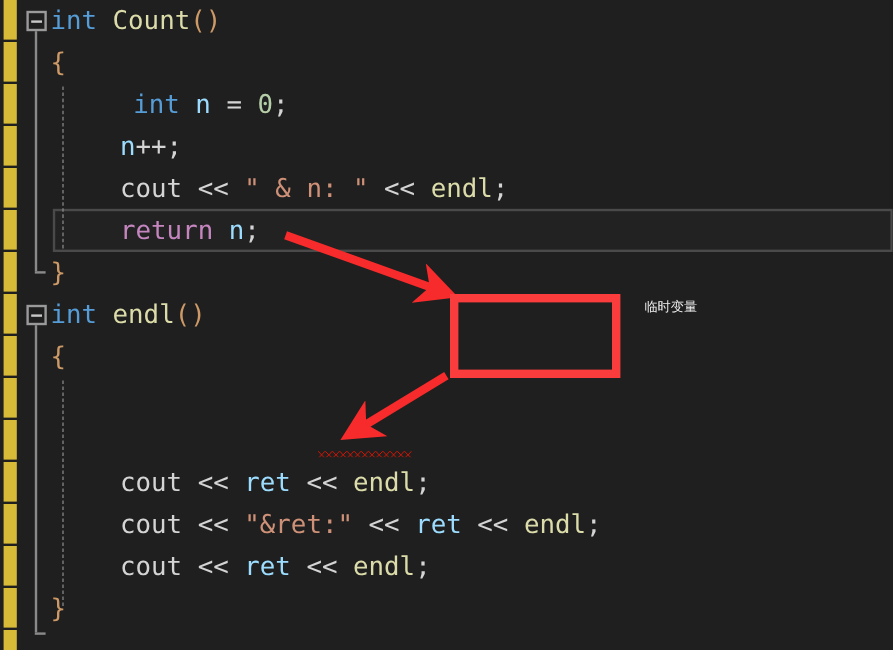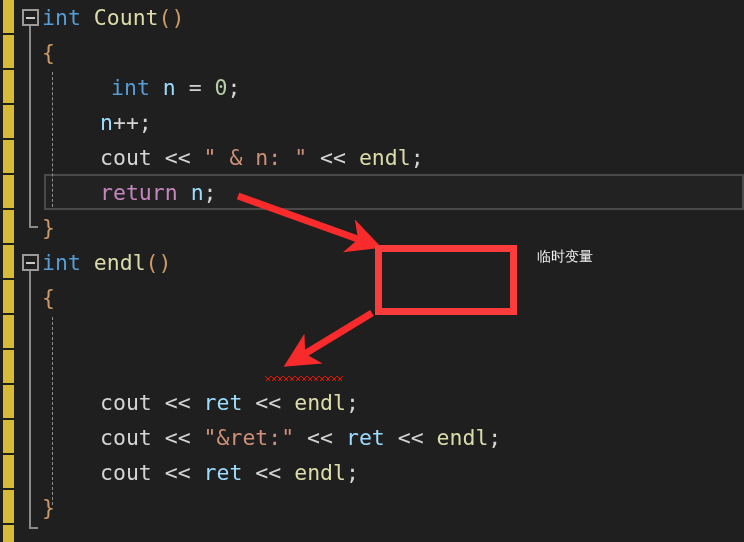--- a/index.html
+++ b/index.html
@@ -143,21 +143,21 @@
   .anno-box {
     position: absolute;
     box-sizing: border-box;
     border: 7px solid #fa3c3c;
     background: transparent;
   }
   .anno-text {
     position: absolute;
     color: #f0f0f0;
     font-family: "DejaVu Sans", "Liberation Sans", sans-serif;
-    font-size: 14px;
+    font-size: 11px;
     line-height: 18px;
     white-space: nowrap;
   }
 </style>
 </head>
 <body>
 
 <div id="editor" style="background: rgb(31, 31, 31);">
 
   <div class="gutter">

